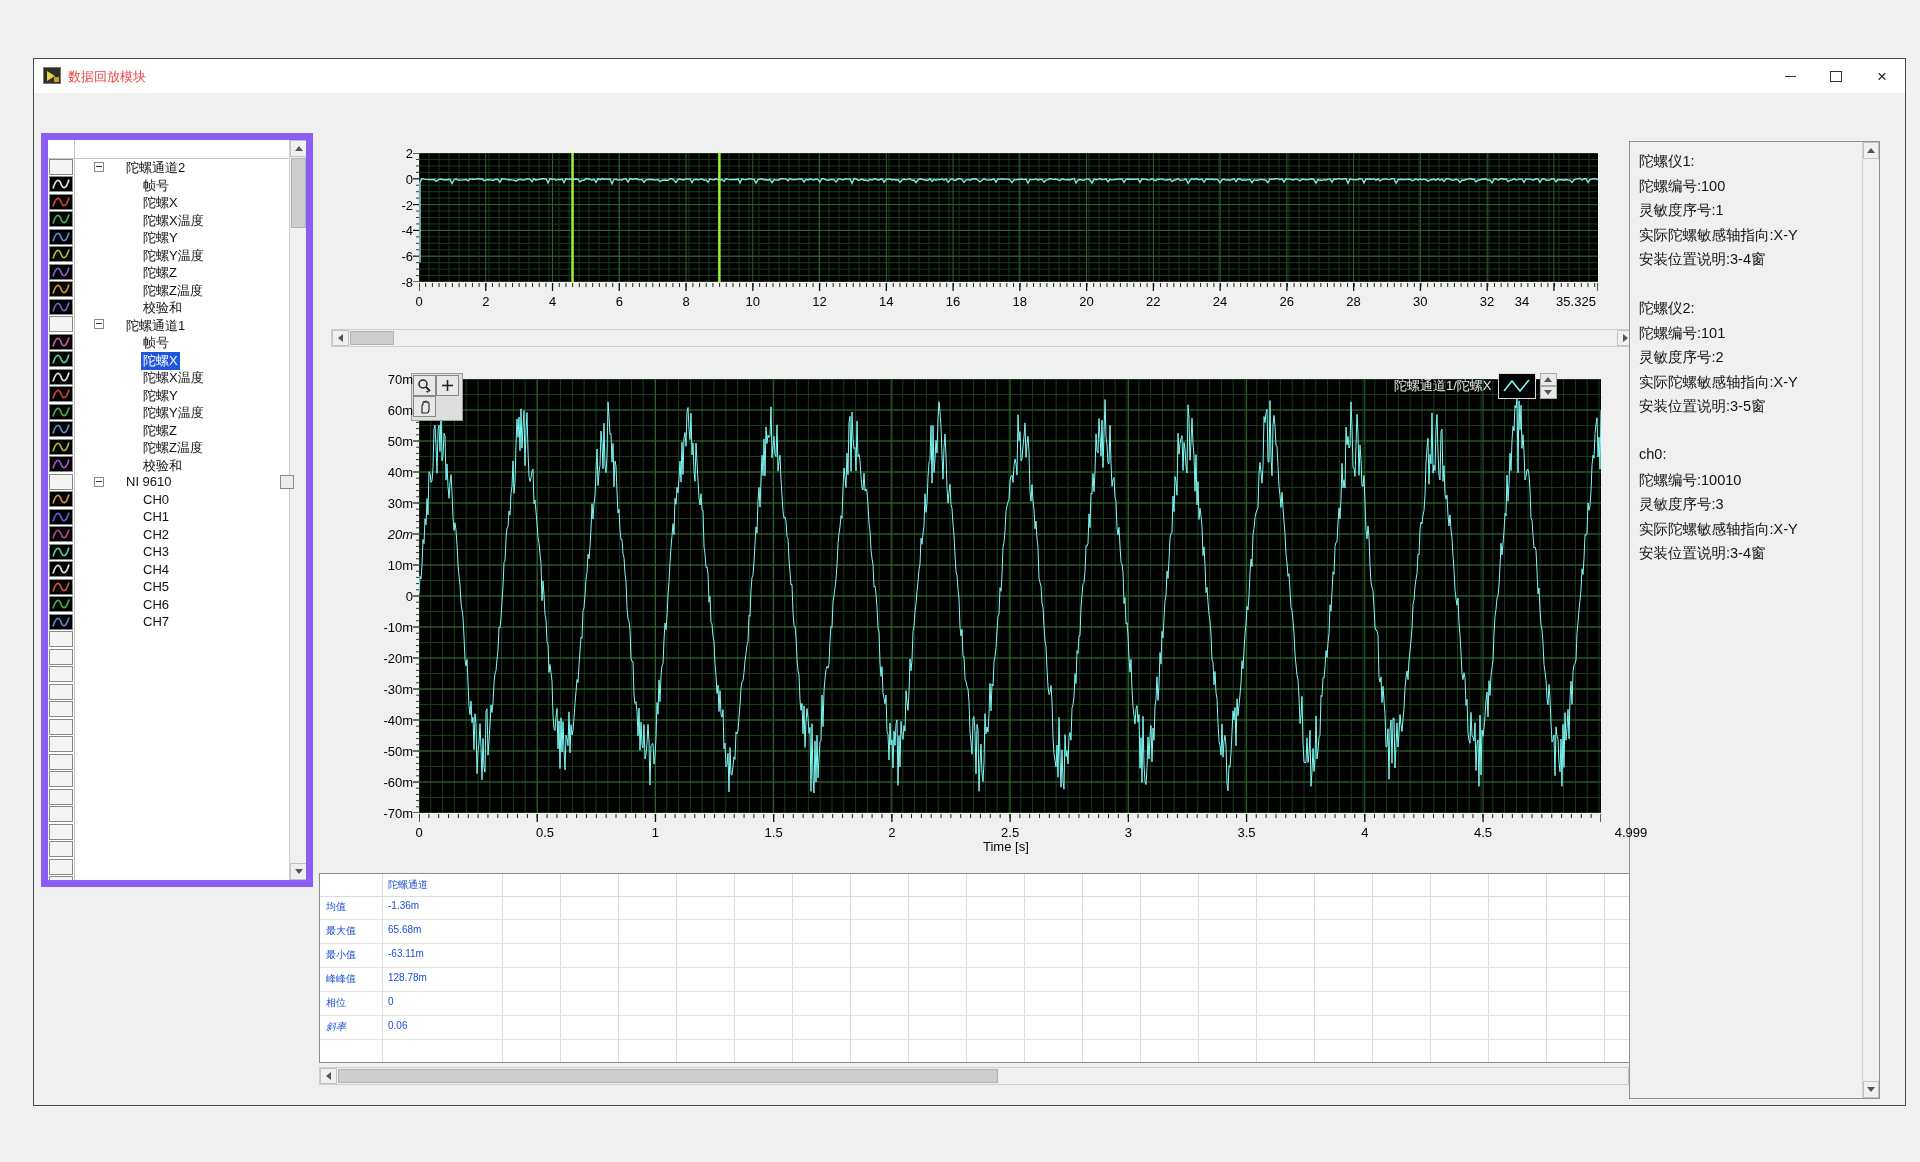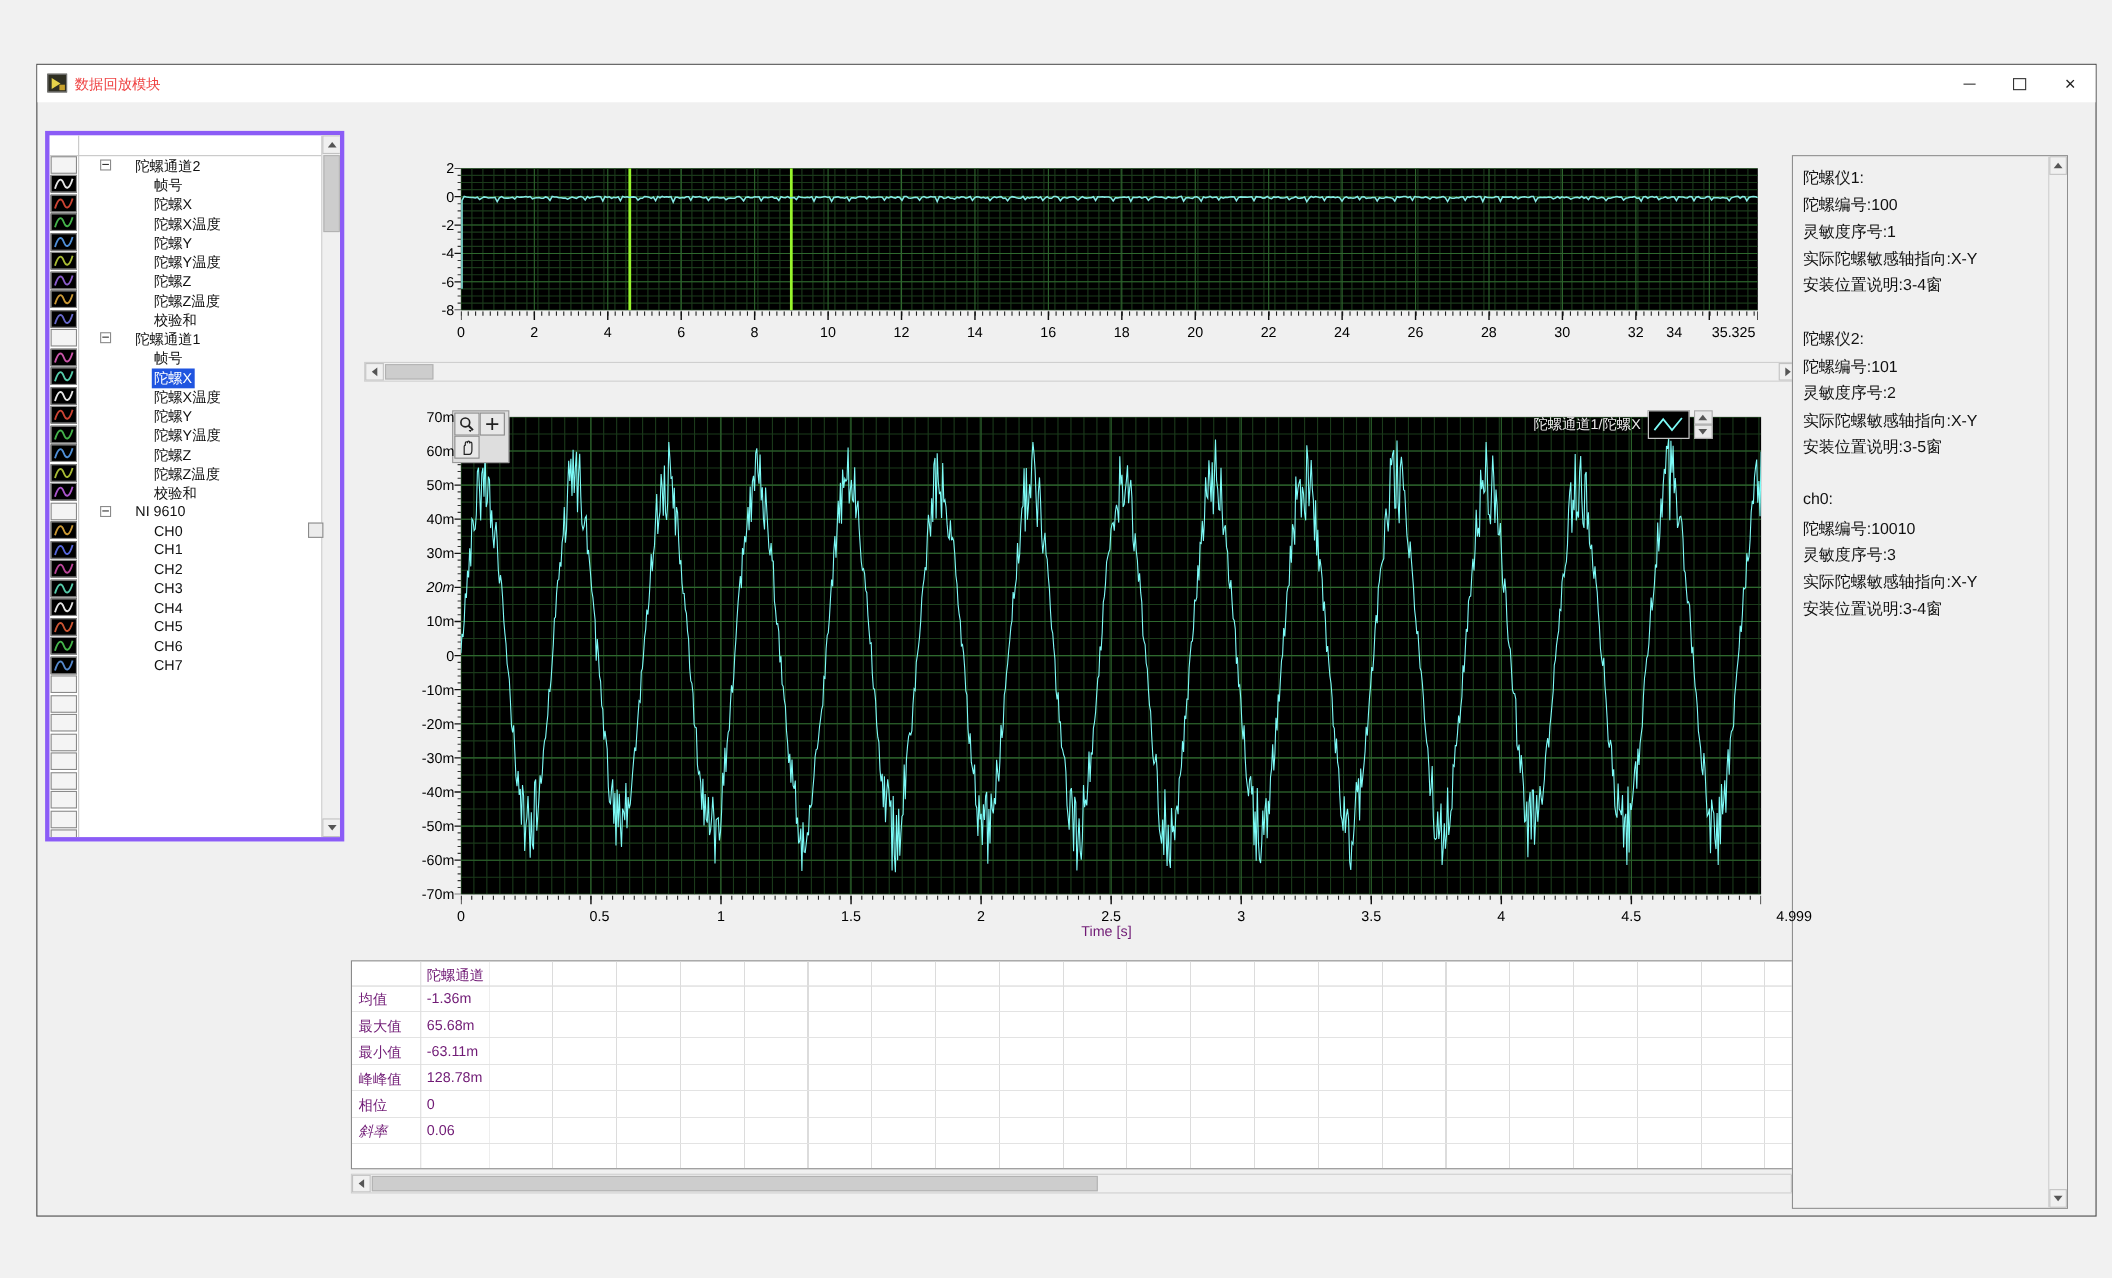--- a/index.html
+++ b/index.html
@@ -13,21 +13,21 @@
   .win-title{position:absolute;left:34px;top:9px;font-size:13px;color:#ef4444;}
   .win-controls{position:absolute;right:0;top:0;height:34px;display:flex;}
   .win-btn{width:46px;height:34px;display:flex;align-items:center;justify-content:center;color:#222;}
   .glyph-min{width:11px;height:1px;background:#333;}
   .glyph-max{width:10px;height:9px;border:1px solid #333;}
   .glyph-close{font-size:17px;line-height:17px;color:#222;}
   
   .menubar{position:absolute;left:0;top:34px;width:100%;height:24px;background:#fdfdfd;font-size:13px;}
   .menu-item{display:inline-block;padding:4px 9px;color:#111;}
   
-  .tree-panel{position:absolute;left:7px;top:60px;width:272px;height:646px;background:#fff;border:4px solid #8b5cf6;box-sizing:border-box;overflow:hidden;}
+  .tree-panel{position:absolute;left:7px;top:74px;width:272px;height:754px;background:#fff;border:7px solid #8b5cf6;box-sizing:border-box;overflow:hidden;}
   .tree-headrow{position:absolute;left:0;top:0;width:253px;height:18px;border-bottom:1px solid #c6c6c6;}
   .tree-iconcol-divider{position:absolute;left:26px;top:0;width:1px;height:100%;background:#c6c6c6;}
   .tree-rows{position:absolute;left:0;top:18px;width:253px;}
   .tree-row{position:relative;height:17.5px;}
   .icon-cell{position:absolute;left:1px;top:0.5px;width:24px;height:16px;border:1px solid #8a8a8a;box-sizing:border-box;background:#f4f4f4;display:flex;align-items:center;justify-content:center;}
   .icon-cell.wave{background:#000;}
   .tree-label-area{position:absolute;left:27px;top:0;right:0;height:100%;font-size:13px;color:#111;white-space:nowrap;}
   .expander{position:absolute;left:19px;top:3.5px;width:10px;height:10px;border:1px solid #8a8a8a;background:#fff;box-sizing:border-box;}
   .expander::after{content:"";position:absolute;left:1px;top:3px;width:6px;height:1px;background:#333;}
   .group-label{position:absolute;left:51px;top:1px;}
@@ -41,36 +41,36 @@
   .tri{width:0;height:0;}
   .tri-up{border-left:4px solid transparent;border-right:4px solid transparent;border-bottom:5px solid #555;}
   .tri-down{border-left:4px solid transparent;border-right:4px solid transparent;border-top:5px solid #555;}
   .tri-left{border-top:4px solid transparent;border-bottom:4px solid transparent;border-right:5px solid #555;}
   .tri-right{border-top:4px solid transparent;border-bottom:4px solid transparent;border-left:5px solid #555;}
   
   .plot{position:absolute;background:#000;}
   .axis-label{position:absolute;font-size:13px;color:#000;white-space:nowrap;}
   .ylab{text-align:right;transform:translateY(-50%);}
   .xlab{transform:translateX(-50%);}
-  .xtitle{position:absolute;font-size:13px;color:#701a75;}
+  .xtitle{position:absolute;font-size:13px;color:#000000;}
   .legend-row{position:absolute;display:flex;align-items:flex-start;}
   .legend-text{font-size:13px;color:#e8e8e8;margin-top:4px;margin-right:6px;}
   .legend-icon{width:38px;height:26px;background:#000;border:1px solid #d9d9d9;box-sizing:border-box;display:flex;align-items:center;justify-content:center;}
   .spinner{margin-left:4px;display:flex;flex-direction:column;}
   .spin-btn{width:17px;height:13px;background:#e9e9e9;border:1px solid #aaa;box-sizing:border-box;display:flex;align-items:center;justify-content:center;}
   .palette{position:absolute;background:#dedede;border:1px solid #9a9a9a;padding:1px;box-sizing:border-box;}
   .pal-btn{width:23px;height:21px;background:#e8e8e8;border:1px solid #888;box-sizing:border-box;display:inline-flex;align-items:center;justify-content:center;vertical-align:top;margin:0;}
   .yscale-btn{position:absolute;width:14px;height:14px;background:#ececec;border:1px solid #8a8a8a;box-sizing:border-box;}
   
   .stats-table{position:absolute;background:#fff;border:1px solid #8a8a8a;box-sizing:border-box;overflow:hidden;}
   .stats-collines{position:absolute;left:125px;top:0;bottom:0;right:16px;background:repeating-linear-gradient(to right,transparent 0 57px,#dcdcdc 57px 58px);}
   .stats-rowlines{position:absolute;left:0;top:22px;right:16px;bottom:0;background:repeating-linear-gradient(to bottom,transparent 0 23px,#e3e3e3 23px 24px);}
   .stats-div1{position:absolute;left:62px;top:0;bottom:0;width:1px;background:#dcdcdc;}
   .stats-headline{position:absolute;left:0;top:22px;right:16px;height:1px;background:#dcdcdc;}
-  .stats-cell{position:absolute;font-size:13px;color:#701a75;white-space:nowrap;overflow:hidden;}
+  .stats-cell{position:absolute;font-size:10px;color:#1d4ed8;white-space:nowrap;overflow:hidden;}
   
   .info-panel{position:absolute;background:#f0f0f0;border:1px solid #8f8f8f;box-sizing:border-box;}
   .info-lines{position:absolute;left:9px;top:10px;right:22px;font-size:14.5px;color:#111;}
   .info-line{height:24.5px;white-space:nowrap;}
 </style>
 </head>
 <body>
 
 <div class="stage">
   <div class="window">

